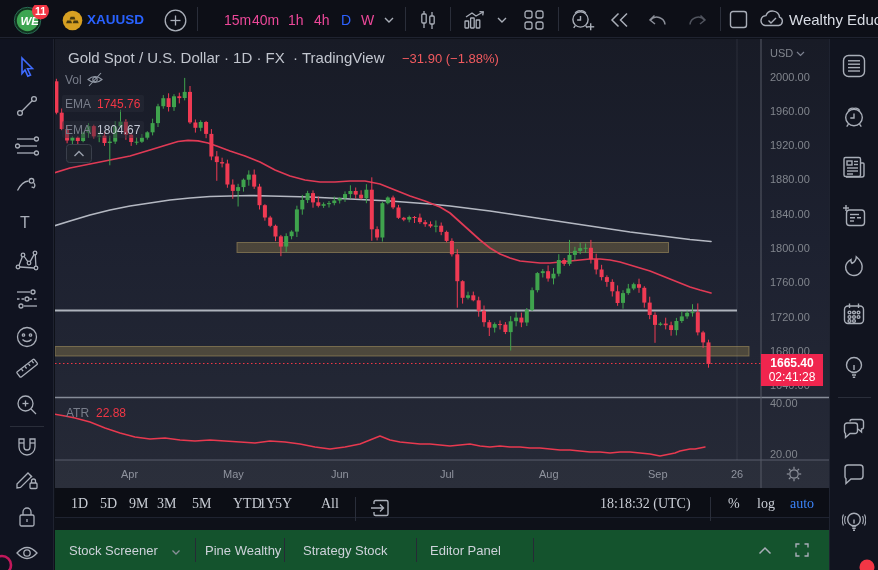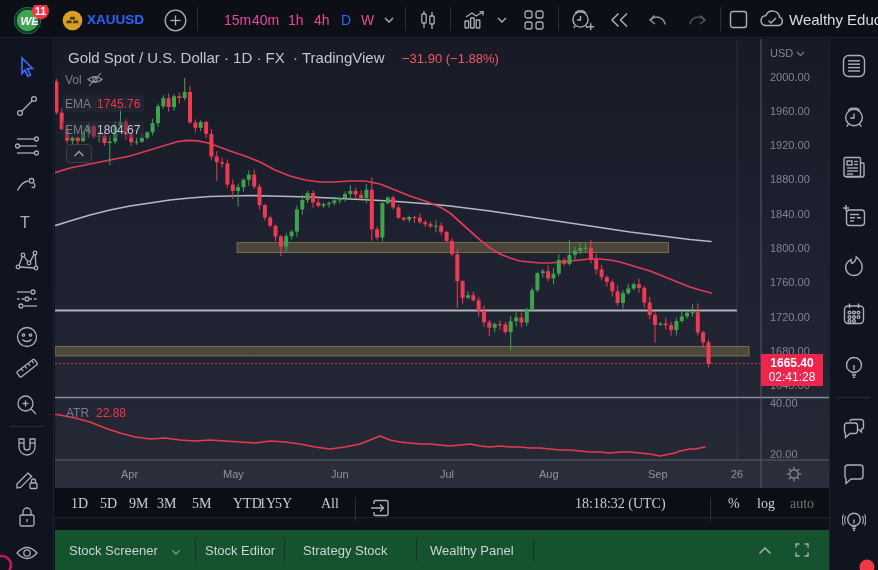--- a/index.html
+++ b/index.html
@@ -610,37 +610,37 @@
 <div class="rangetxt" style="left:137px">5M</div>
 <div class="rangetxt" style="left:178px">YTD</div>
 <div class="rangetxt" style="left:204px">1Y</div>
 <div class="rangetxt" style="left:220px">5Y</div>
 <div class="rangetxt" style="left:266px">All</div>
 <div class="sep" style="left:300px;top:9px;height:24px"></div>
 <svg class="ico" style="left:315px;top:10px" width="21" height="20" viewBox="0 0 21 20" stroke="#a9aeb8" fill="none" stroke-width="1.4">
   <path d="M4 6 V4 a1.5 1.5 0 0 1 1.5 -1.5 h11 a1.5 1.5 0 0 1 1.5 1.5 v12 a1.5 1.5 0 0 1 -1.5 1.5 h-11 a1.5 1.5 0 0 1 -1.5 -1.5 v-2"></path>
   <path d="M1 10 h12 M10 6.5 L13.5 10 L10 13.5"></path>
 </svg>
-<div class="rangetxt" style="left:520px">18:18:32 (UTC)</div>
+<div class="rangetxt" style="left:545px">18:18:32 (UTC)</div>
 <div class="sep" style="left:655px;top:9px;height:24px"></div>
 <div class="rangetxt" style="left:673px">%</div>
 <div class="rangetxt" style="left:702px">log</div>
-<div class="rangetxt" style="left:735px;color:#737373">auto</div>
+<div class="rangetxt" style="left:735px;color:#3b82f6">auto</div>
 </div>
 <div class="abs" id="tabs">
 <div class="tabtxt" style="left:14px">Stock Screener</div>
 <svg class="ico" style="left:116px;top:19px" width="10" height="7" viewBox="0 0 10 7" stroke="#8a8f99" fill="none" stroke-width="1.3">
         <path d="M1.5 1.5 l3.5 3.5 3.5 -3.5"></path>
       </svg>
 <div class="tabsep" style="left:140px"></div>
-<div class="tabtxt" style="left:150px">Stock Editor</div>
+<div class="tabtxt" style="left:150px">Pine Wealthy</div>
 <div class="tabsep" style="left:229px"></div>
 <div class="tabtxt" style="left:248px">Strategy Stock</div>
 <div class="tabsep" style="left:361px"></div>
-<div class="tabtxt" style="left:375px">Wealthy Panel</div>
+<div class="tabtxt" style="left:375px">Editor Panel</div>
 <div class="tabsep" style="left:478px"></div>
 <svg class="ico" style="left:703px;top:16px" width="14" height="9" viewBox="0 0 14 9" stroke="#a9aeb8" fill="none" stroke-width="1.5">
         <path d="M1.5 7.5 L7 2 L12.5 7.5"></path>
       </svg>
 <svg class="ico" style="left:740px;top:13px" width="14" height="14" viewBox="0 0 14 14" stroke="#a9aeb8" fill="none" stroke-width="1.4">
   <path d="M1 4.5 V1 h3.5 M9.5 1 H13 v3.5 M13 9.5 V13 H9.5 M4.5 13 H1 V9.5"></path>
 </svg>
 </div>
 </div>
 </body></html>

